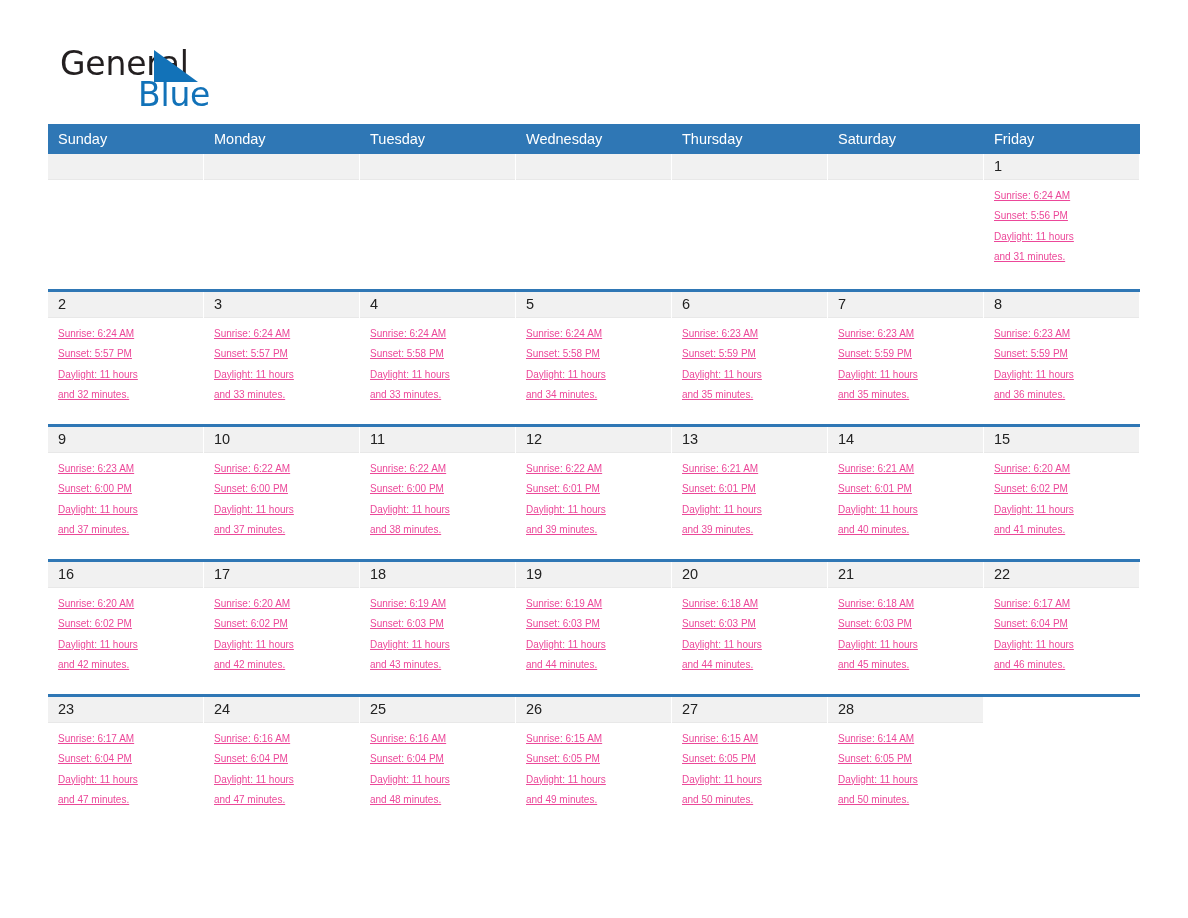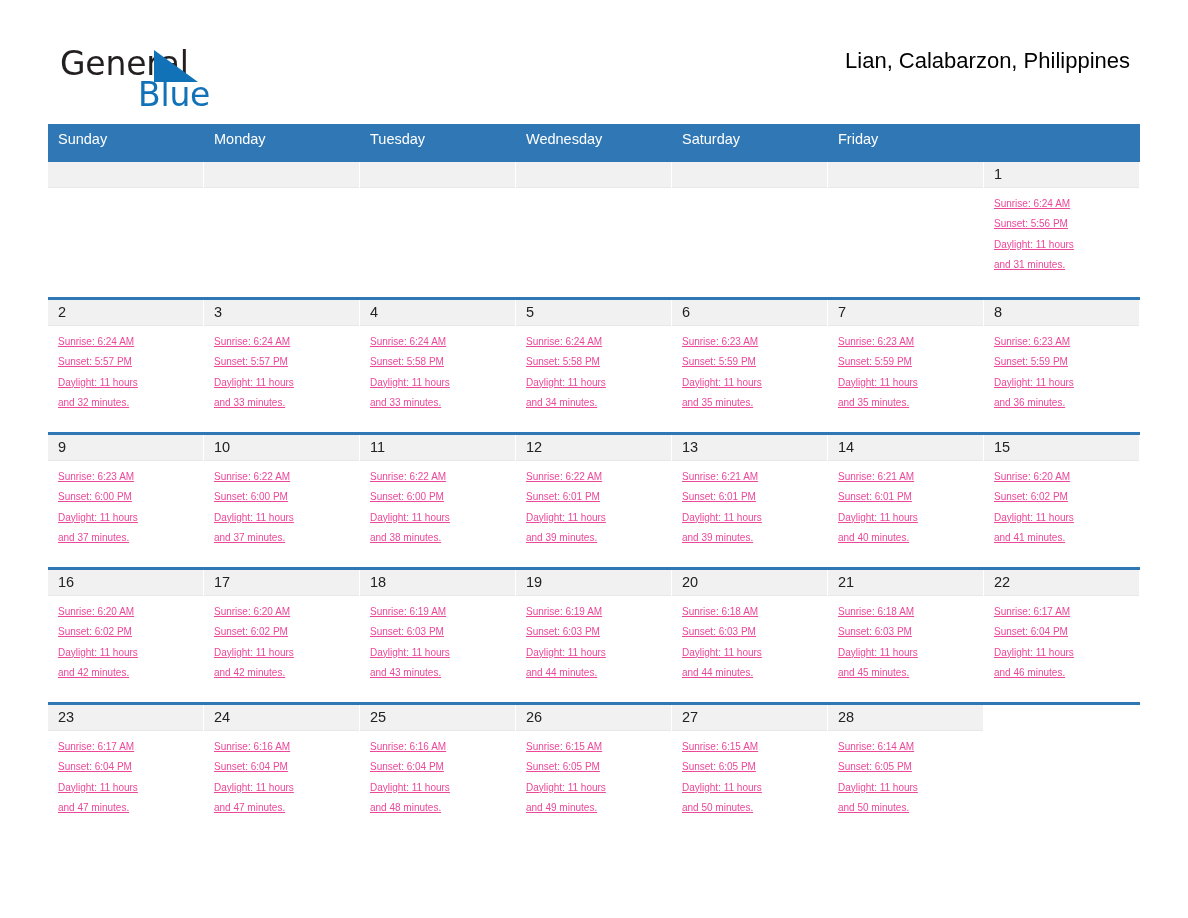--- a/index.html
+++ b/index.html
@@ -86,21 +86,21 @@
   
   .calendar {
     width: 1092px;
     margin-top: 14px;
   }
 
   .weekdays {
     display: grid;
     grid-template-columns: repeat(7, 1fr);
     background: #2f77b5;
-    height: 38px;
+    height: 30px;
   }
   .weekday {
     color: #ffffff;
     font-size: 14.5px;
     line-height: 30px;
     padding-left: 10px;
     white-space: nowrap;
   }
 
   .week {
@@ -149,31 +149,31 @@
 
   <div class="header">
 
     <div class="logo">
       <span class="logo-general">General</span>
       <span class="logo-tri-inner"></span>
       <span class="logo-blue">Blue</span>
     </div>
 
     <div class="title-block">
-      <div class="location-title">Lian, Calabarzon, Philippines</div>
     </div>
   </div>
 
   <div class="calendar">
 
     <div class="weekdays">
       <div class="weekday">Sunday</div>
       <div class="weekday">Monday</div>
       <div class="weekday">Tuesday</div>
       <div class="weekday">Wednesday</div>
+      <div class="weekday">Thursday</div>
       <div class="weekday">Saturday</div>
       <div class="weekday">Friday</div>
     </div>
 
     <div id="weeks-container">
         <div class="week">
           <div class="day-cell empty">
             <div class="day-number-band"></div>
           </div>
           <div class="day-cell empty">

